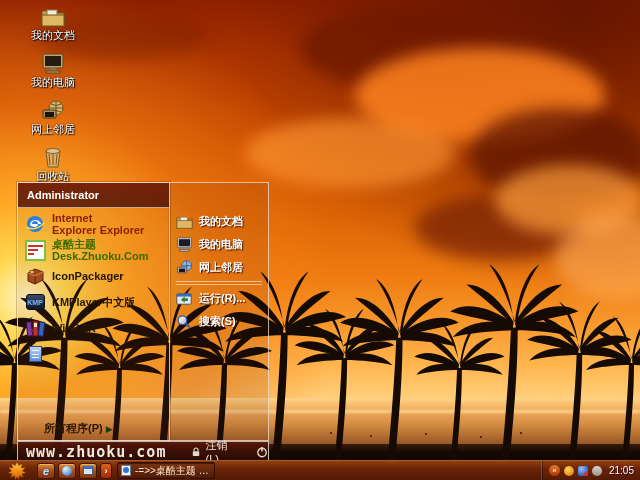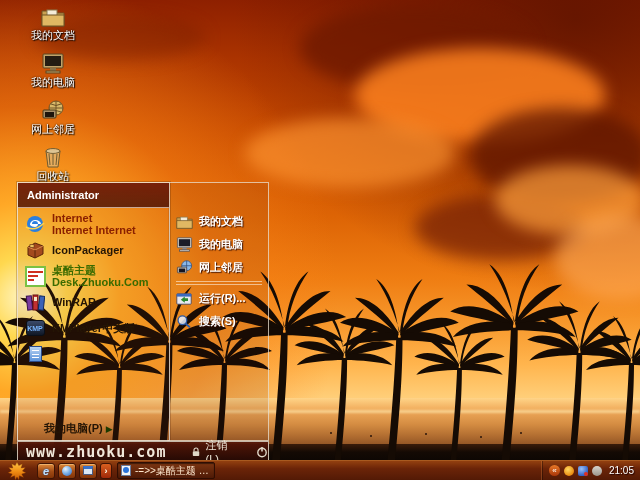--- a/index.html
+++ b/index.html
@@ -213,76 +213,76 @@
         <div class="ml-item">
           <span class="mic">
             <svg width="20" height="20" viewBox="0 0 20 20">
                 <circle cx="10" cy="10" r="8" fill="#2a7fe0"></circle>
                 <path d="M5 11 a5.5 4.5 0 1 1 11 -1 h-3 a3 3 0 0 0 -6 0 h6 c0 2 -1.5 3 -3 3 -2 0 -4 -1 -5 -2z" fill="#fff"></path>
                 <path d="M1 13 q9 5 18 -4" stroke="#ffd24a" stroke-width="1.6" fill="none"></path>
               </svg>
           </span>
           <span class="ml-text t-ie">
             <span>Internet</span><br>
-            <span>Internet Internet</span>
-          </span>
+            <span>Explorer Explorer</span>
+          </span>
+        </div>
+        <div class="ml-item">
+          <span class="mic">
+            <span class="spc">
+                <i></i>
+                <i style="width:70%"></i>
+                <i style="width:40%"></i>
+              </span>
+          </span>
+          <span class="ml-text t-zh">桌酷主题Desk.Zhuoku.Com</span>
         </div>
         <div class="ml-item">
           <span class="mic">
             <svg width="19" height="18" viewBox="0 0 19 18">
                 <path d="M2 6 L9 2 L17 5 L17 13 L9 17 L2 14 Z" fill="#a34a1e" stroke="#5a2408"></path>
                 <path d="M2 6 L9 9 L17 5" fill="none" stroke="#d88a4a"></path>
                 <path d="M9 9 V17" stroke="#5a2408"></path>
                 <rect x="4" y="3.5" width="4" height="3" fill="#e8c060" stroke="#5a2408" stroke-width=".5"></rect>
               </svg>
           </span>
           <span class="ml-text t-dk">IconPackager</span>
         </div>
         <div class="ml-item">
           <span class="mic">
-            <span class="spc">
-                <i></i>
-                <i style="width:70%"></i>
-                <i style="width:40%"></i>
+              <span class="kmpbox">
+                <b>KMP</b>
               </span>
-          </span>
-          <span class="ml-text t-zh">桌酷主题Desk.Zhuoku.Com</span>
+            </span>
+          <span class="ml-text t-dk">KMPlayer中文版</span>
         </div>
         <div class="ml-item">
           <span class="mic">
             <svg width="20" height="18" viewBox="0 0 20 18">
                 <rect x="2" y="3" width="5" height="14" fill="#7a3aa0" stroke="#3a1050" transform="rotate(-6 4 10)"></rect>
                 <rect x="8" y="2" width="5" height="15" fill="#c03030" stroke="#601010"></rect>
                 <rect x="14" y="3" width="5" height="14" fill="#3a62b8" stroke="#102a60" transform="rotate(6 16 10)"></rect>
                 <rect x="9" y="4" width="3" height="4" fill="#f4e8c8"></rect>
               </svg>
           </span>
           <span class="ml-text t-dk">WinRAR</span>
-        </div>
-        <div class="ml-item">
-          <span class="mic">
-              <span class="kmpbox">
-                <b>KMP</b>
-              </span>
-            </span>
-          <span class="ml-text t-dk">KMPlayer中文版</span>
         </div>
         <div class="ml-item">
           <span class="mic">
               <span class="bluedoc">
                 <i></i>
                 <i></i>
                 <i></i>
               </span>
             </span>
           <span class="ml-text t-dk"></span>
         </div>
       </div>
       <div class="allprog">
-        <span>我的电脑(P)</span>
+        <span>所有程序(P)</span>
         <span class="arr">▶</span>
       </div>
     </div>
 
     <div class="sm-right">
       <div class="mr-list">
         <div class="mr-item">
           <span class="mic">
             <svg width="17" height="14" viewBox="0 0 24 20">
                 <path d="M1 4 h8 l2 2 h12 v13 h-22 z" fill="#caa253" stroke="#6e5224"></path>

